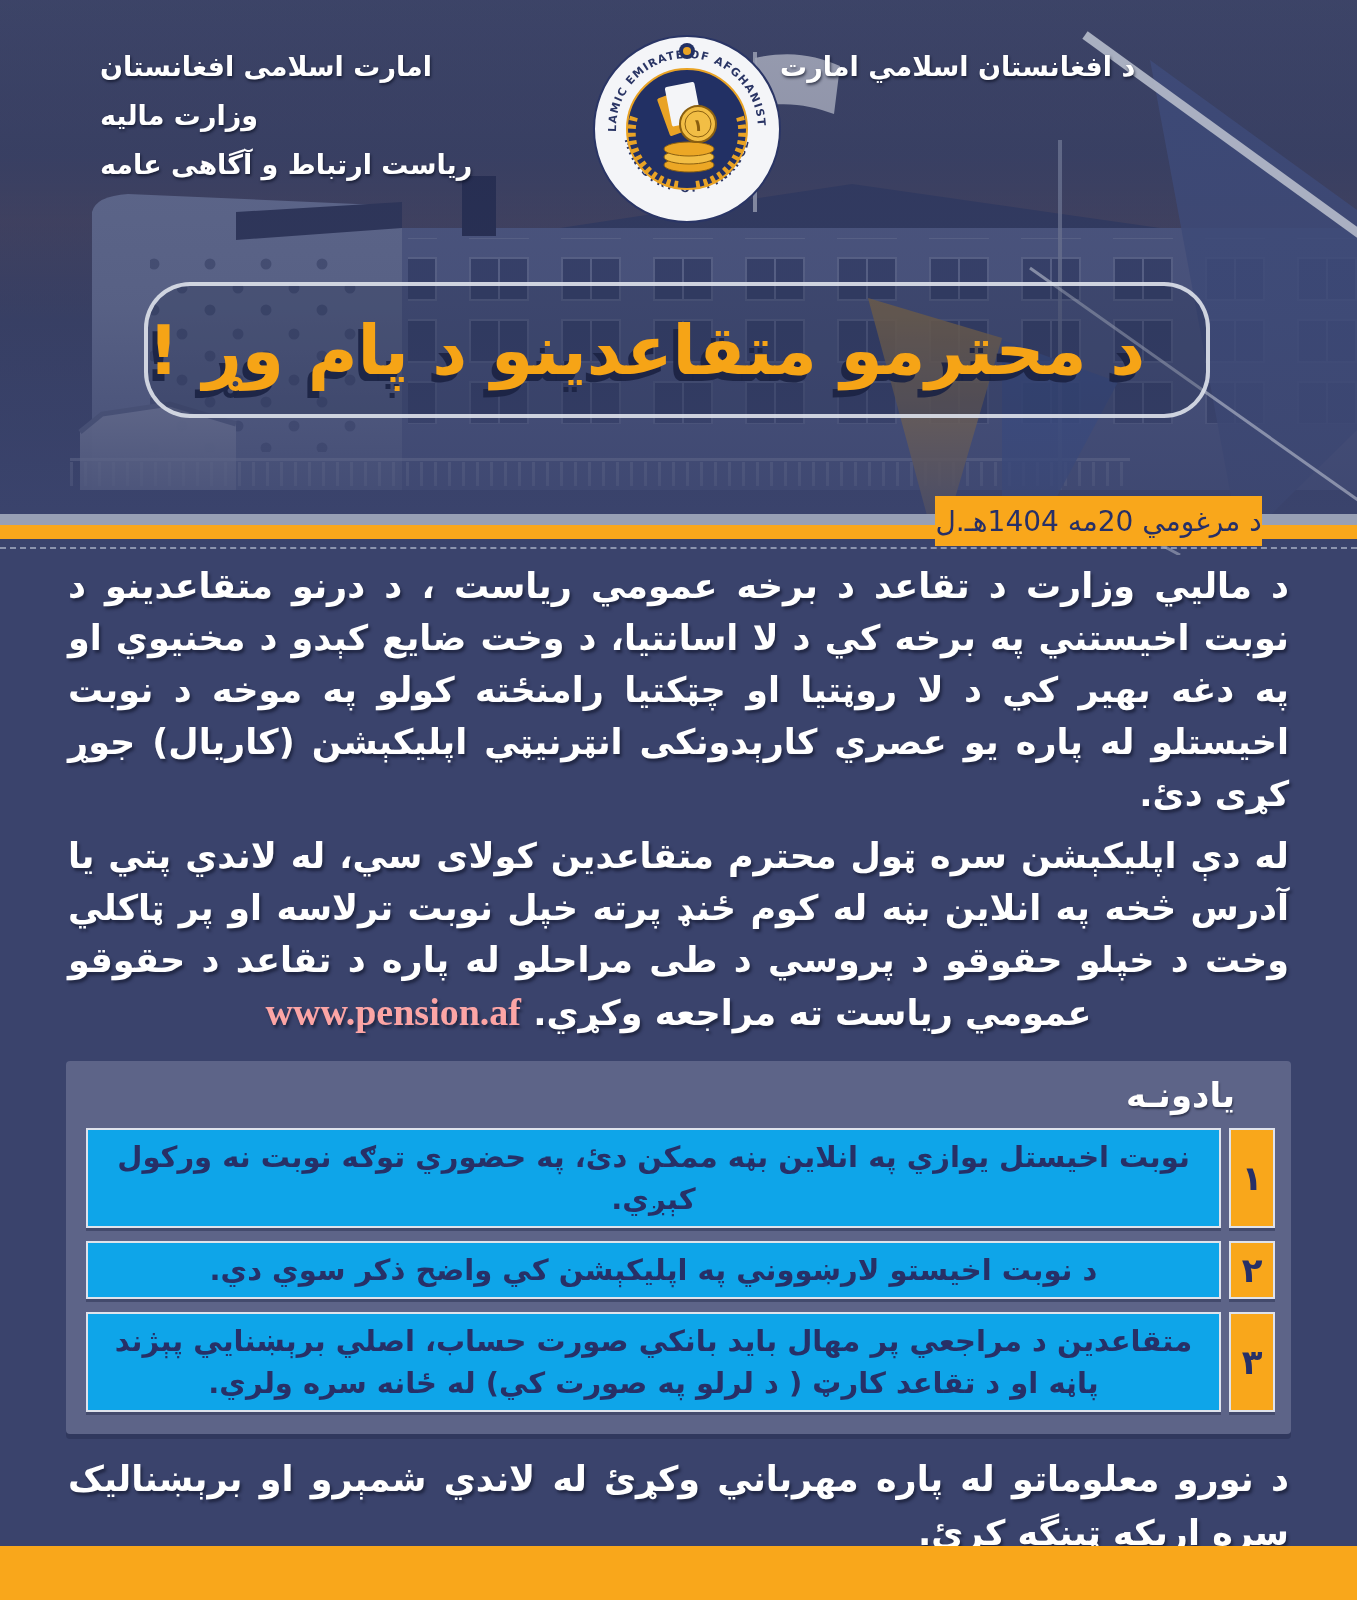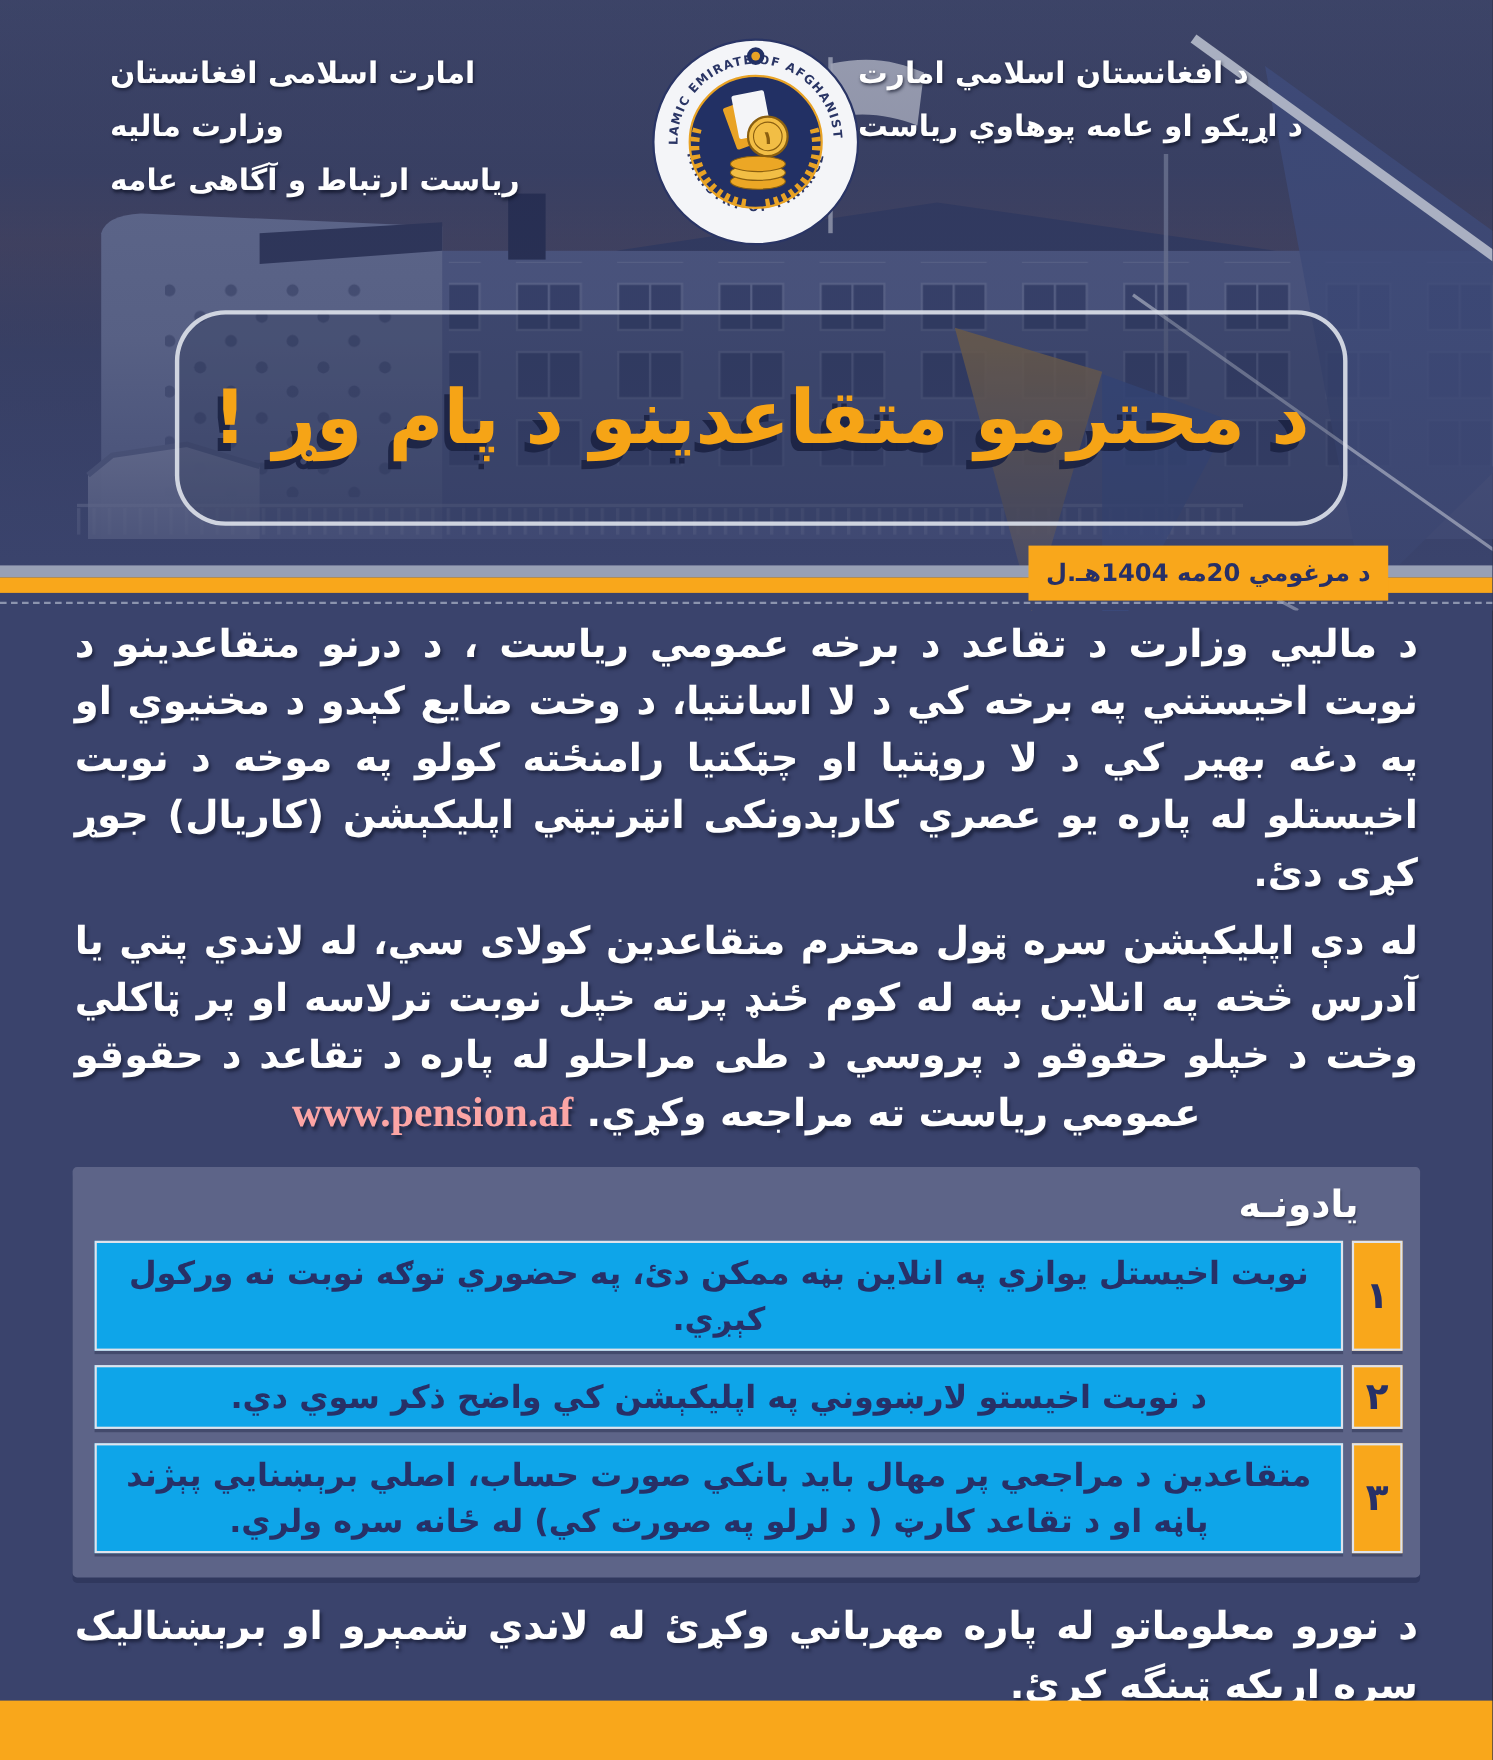--- a/index.html
+++ b/index.html
@@ -14,31 +14,31 @@
   .overlay{position:absolute;top:0;left:0;width:1357px;height:555px;
            background:linear-gradient(180deg,rgba(46,54,92,.38) 0%,rgba(50,58,96,.52) 55%,rgba(58,67,108,.88) 92%,#3A436C 100%);}
   .deco{position:absolute;top:0;left:0;}
 
   .hdr{position:absolute;top:42px;width:460px;text-align:left;color:#fff;font-weight:bold;
        font-size:27px;line-height:49px;direction:rtl;text-shadow:1px 2px 3px rgba(8,12,30,.65);}
   .hdr-left{left:100px;}
   .hdr-right{left:780px;}
   .logo-wrap{position:absolute;left:592px;top:34px;}
 
-  .banner{position:absolute;left:159px;top:282px;width:1066px;height:196px;
+  .banner{position:absolute;left:144px;top:282px;width:1066px;height:136px;
           border:4px solid rgba(223,227,236,.9);border-radius:46px;
-          background:rgba(38,47,80,.30);display:flex;align-items:center;justify-content:center;}
+          background:rgba(38,47,80,.30);display:flex;align-items:center;justify-content:flex-start;}
   .banner .title{font-size:68px;color:#F6A416;font-weight:bold;direction:rtl;white-space:nowrap;
           text-shadow:-5px 7px 0 rgba(28,36,68,.95);}
 
   .stripe-gray{position:absolute;top:514px;left:0;width:1357px;height:11px;background:#98A0B5;}
   .stripe-orange{position:absolute;top:525px;left:0;width:1357px;height:14px;background:#F9A71B;}
   .stripe-dash{position:absolute;top:547px;left:0;width:1357px;border-top:2px dashed rgba(168,175,196,.75);}
   .date-badge{position:absolute;top:496px;left:935px;width:327px;height:50px;background:#F9A71B;
-          color:#273067;font-size:22px;font-weight:bold;display:flex;align-items:center;
+          color:#273067;font-size:28px;font-weight:normal;display:flex;align-items:center;
           justify-content:center;direction:rtl;white-space:nowrap;}
 
   
   .main{position:absolute;top:556px;left:0;width:1357px;padding:4px 68px 0;direction:rtl;}
   .para{color:#fff;font-weight:bold;font-size:35px;line-height:52px;text-align:justify;
         text-shadow:2px 3px 3px rgba(8,12,30,.5);margin:0;}
   .para.second{margin-top:10px;text-align-last:center;}
   .url{font-family:"Liberation Serif",serif;color:#fca5a5;font-size:38px;font-weight:bold;}
 
   .notes{margin:22px -2px 0;background:#5D6488;border-radius:4px;
@@ -121,21 +121,20 @@
     </svg>
 
     <div class="hdr hdr-left">
       <div>امارت اسلامی افغانستان</div>
       <div>وزارت ماليه</div>
       <div>ریاست ارتباط و آگاهی عامه</div>
     </div>
 
     <div class="hdr hdr-right">
       <div>د افغانستان اسلامي امارت</div>
-      <div>د اړيکو او عامه پوهاوي رياست</div>
     </div>
 
     <div class="logo-wrap">
       <svg width="190" height="190" viewBox="0 0 190 190">
         <circle cx="95" cy="95" r="93" fill="#f4f5f8" stroke="#2a3565" stroke-width="2"></circle>
         <defs>
           <path id="arcT" d="M 24,95 A 71,71 0 0 1 166,95"></path>
           <path id="arcB" d="M 32,95 A 63,63 0 0 0 158,95"></path>
         </defs>
         <text font-size="11" font-weight="bold" fill="#2a3565" letter-spacing="1.2">

